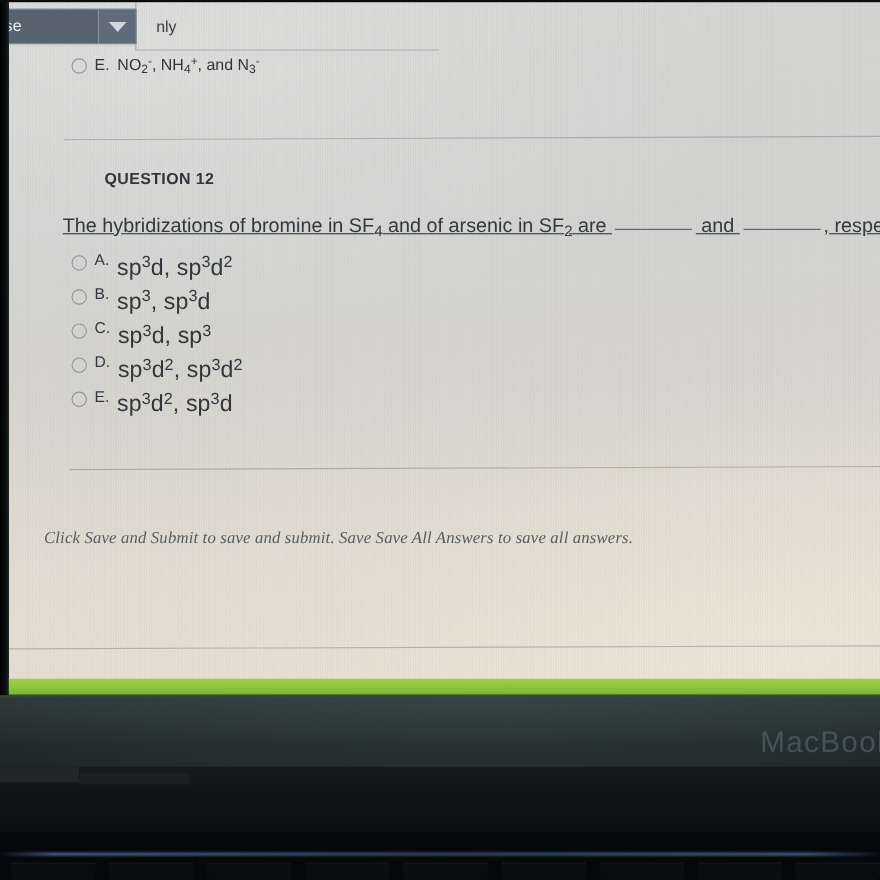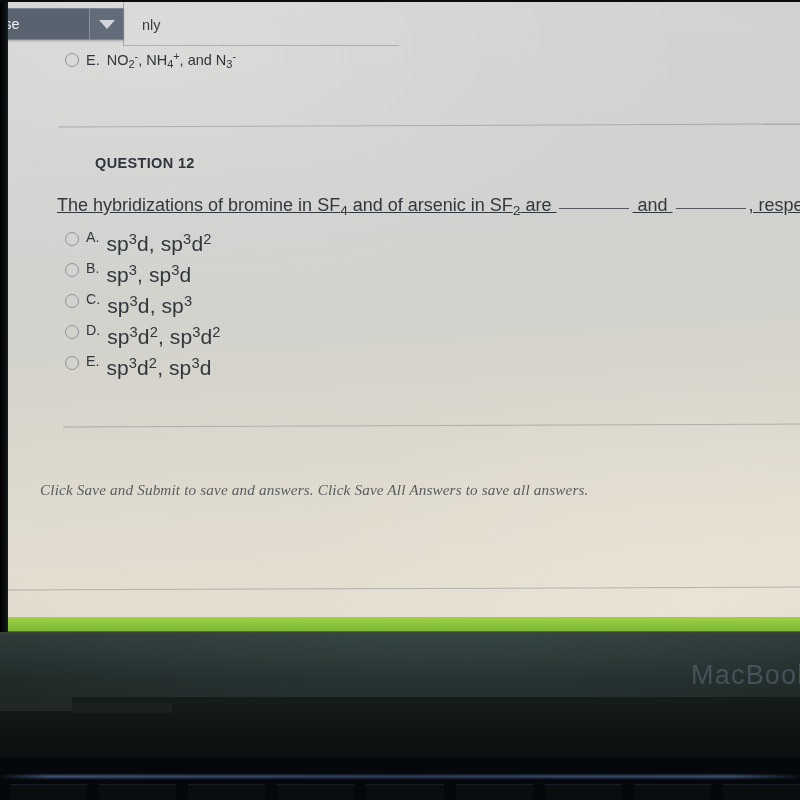--- a/index.html
+++ b/index.html
@@ -443,21 +443,21 @@
             <span class="letter">D.</span>
             <span class="formula">sp<sup>3</sup>d<sup>2</sup>, sp<sup>3</sup>d<sup>2</sup></span>
           </div>
           <div class="option-row">
             <span class="radio"></span>
             <span class="letter">E.</span>
             <span class="formula">sp<sup>3</sup>d<sup>2</sup>, sp<sup>3</sup>d</span>
           </div>
         </div>
 
-      <div class="footer-note">Click Save and Submit to save and answers. Click Save All Answers to save all answers.</div>
+      <div class="footer-note">Click Save and Submit to save and submit. Save Save All Answers to save all answers.</div>
 
     </div>
   </div>
 
   <div class="green-bar"></div>
   <div class="green-bar-shadow"></div>
 
   <div class="bezel">
     <div class="sheen"></div>
     <div class="macbook-logo">MacBook</div>

